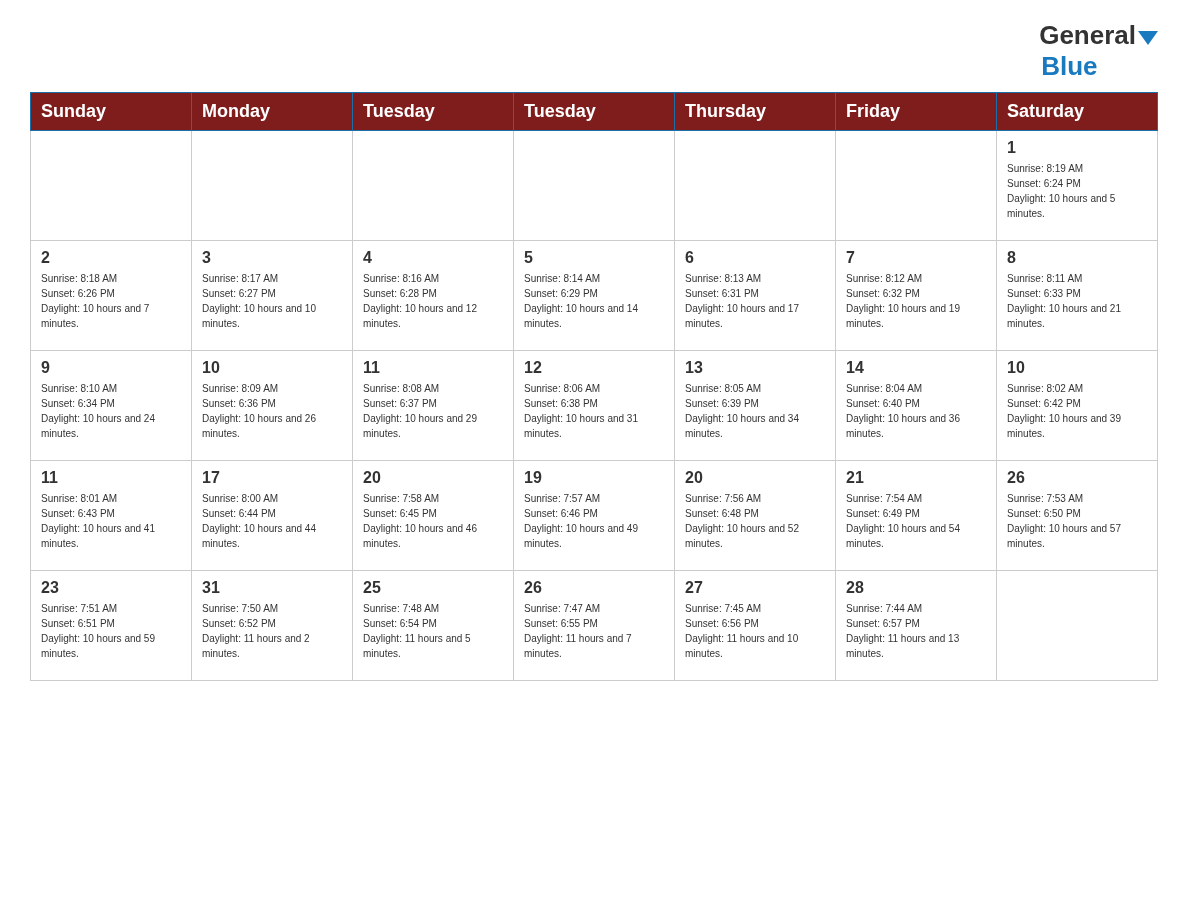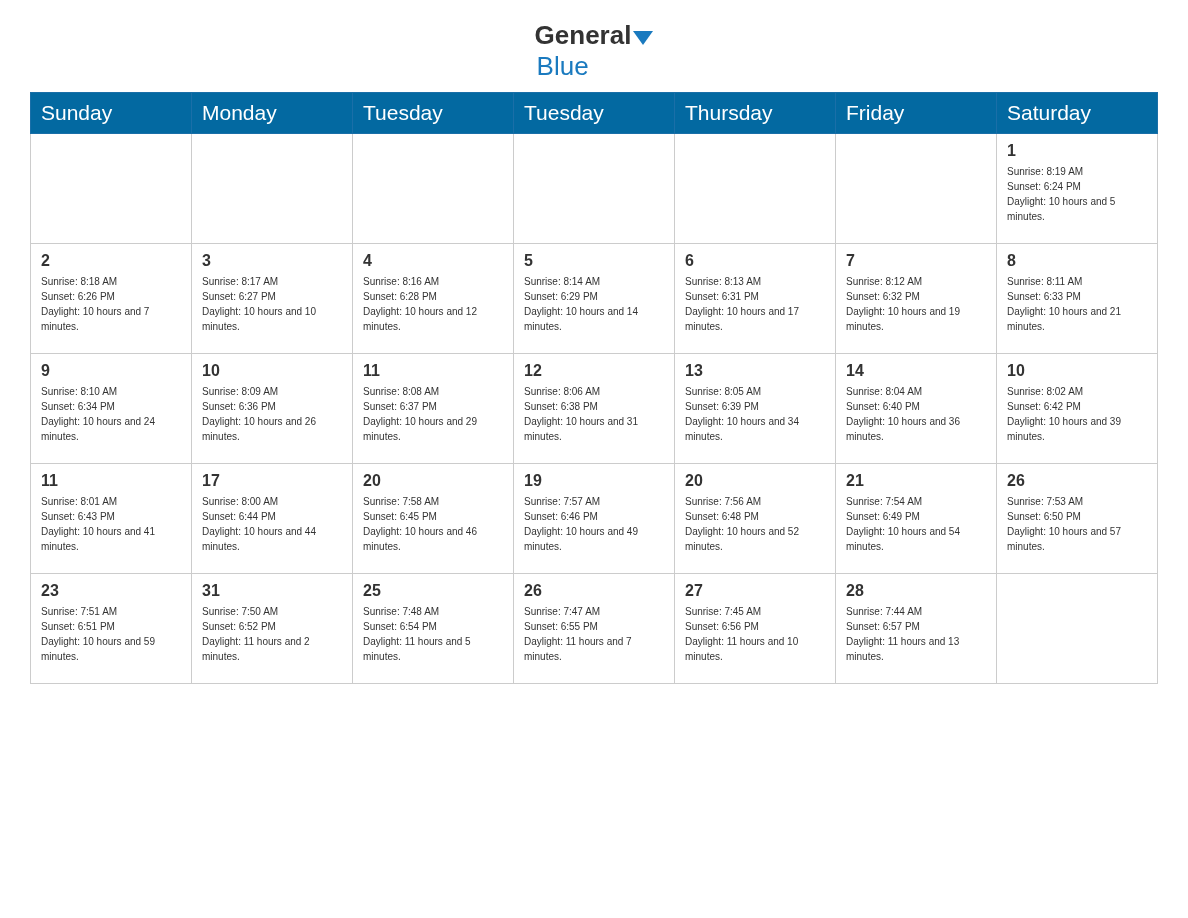--- a/index.html
+++ b/index.html
@@ -6,21 +6,21 @@
     body {
       font-family: Arial, sans-serif;
       background: #fff;
       color: #222;
       width: 1188px;
       min-height: 918px;
       padding: 20px 30px;
     }
     .header {
       display: flex;
-      justify-content: center;
+      justify-content: flex-end;
       align-items: flex-start;
       margin-bottom: 10px;
     }
     .logo {
       display: flex;
       flex-direction: column;
       align-items: flex-start;
     }
     .logo-text {
       display: flex;
@@ -54,24 +54,24 @@
       font-size: 22px;
       color: #444;
       margin-top: 4px;
     }
     .calendar {
       width: 100%;
       border-collapse: collapse;
       margin-top: 8px;
     }
     .calendar th {
-      background: #0369a1;
+      background: #7f1d1d;
       color: #fff;
-      font-size: 21px;
-      font-weight: normal;
+      font-size: 18px;
+      font-weight: bold;
       padding: 8px 10px;
       text-align: left;
       border: 1px solid #1a6fa8;
     }
     .calendar td {
       vertical-align: top;
       padding: 8px 10px;
       border: 1px solid #ccc;
       font-size: 13px;
       color: #333;
@@ -99,21 +99,21 @@
 </head>
 <body>
 
 <div class="header">
   <div class="logo">
     <div class="logo-text">
       <span class="logo-general">General</span>
         <span class="logo-triangle"></span>
     </div>
     <div style="margin-left:2px;">
-      <span class="logo-blue" style="font-size:26px;font-weight:normal;">Blue</span>
+      <span class="logo-blue" style="font-size:26px;font-weight:bold;">Blue</span>
     </div>
   </div>
   <div class="title-area">
     <div class="month-title"></div>
     <div class="location"></div>
   </div>
 </div>
 
 <table class="calendar">
   <thead>

